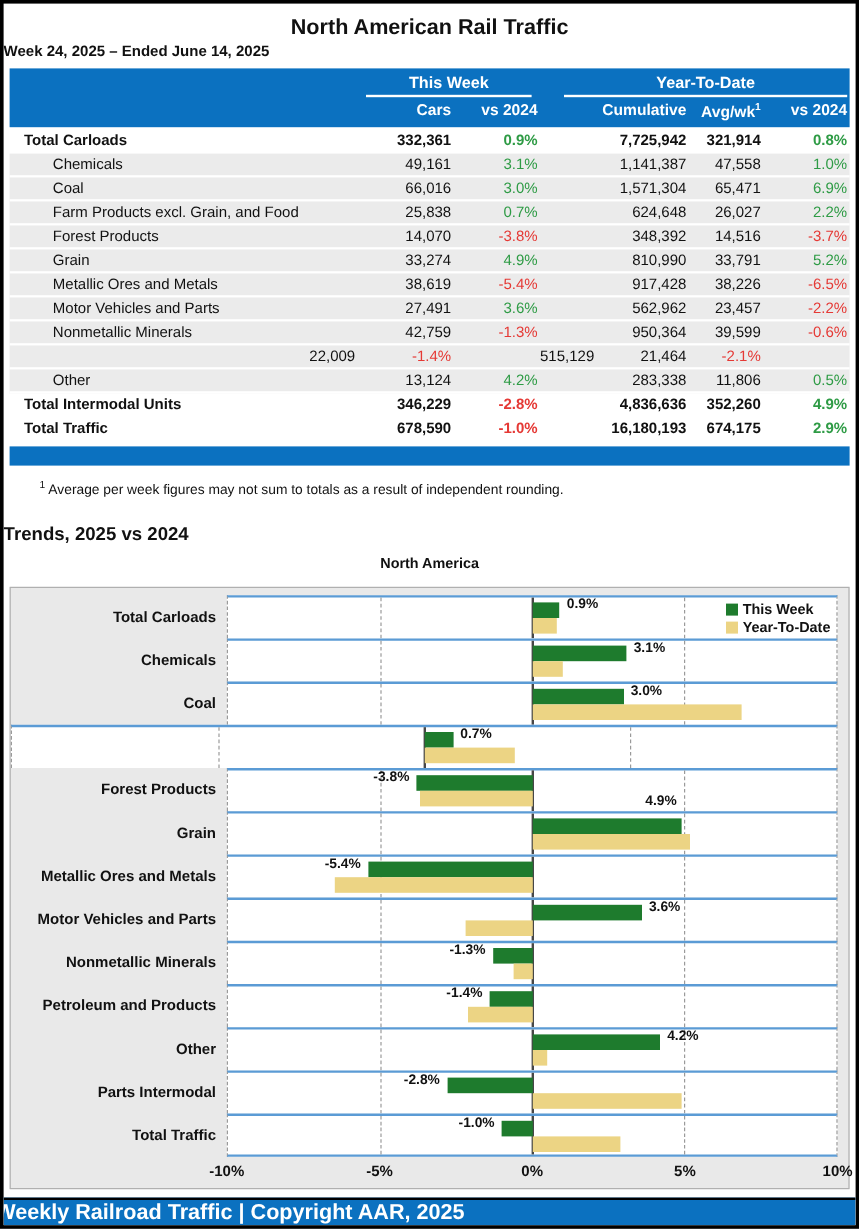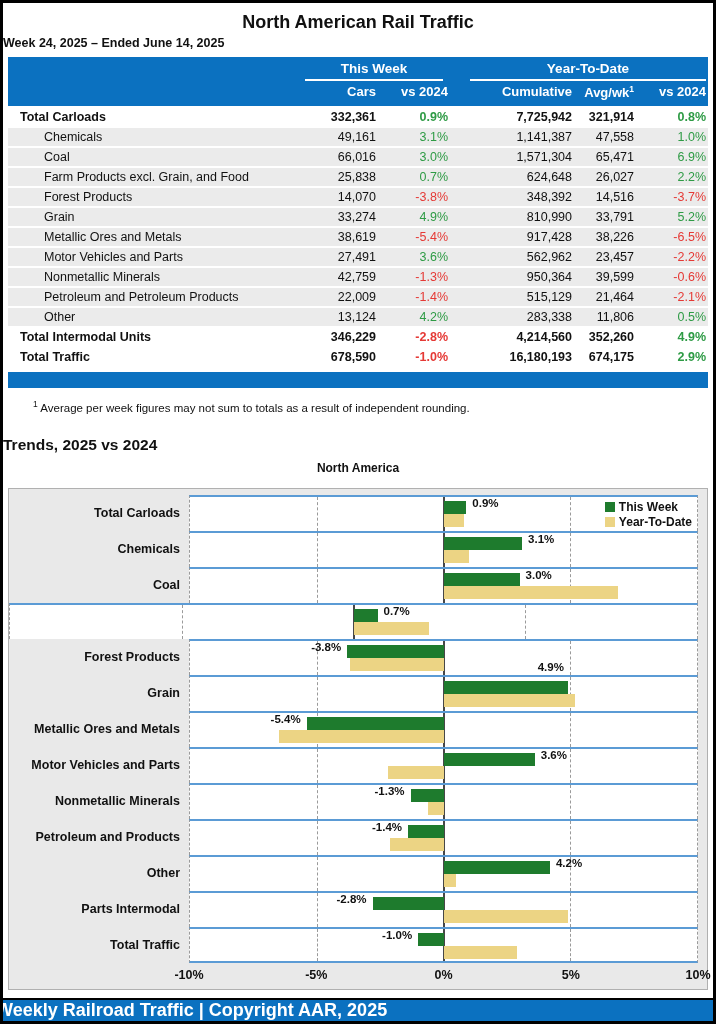--- a/index.html
+++ b/index.html
@@ -165,21 +165,20 @@
     <div class="trow grid">
       <div class="lbl">Nonmetallic Minerals</div>
       <div class="num">42,759</div>
       <div class="num neg">-1.3%</div>
       <div></div>
       <div class="num">950,364</div>
       <div class="num">39,599</div>
       <div class="num neg">-0.6%</div>
     </div>
     <div class="trow grid">
-      <div class="lbl">Petroleum and Petroleum Products</div>
       <div class="num">22,009</div>
       <div class="num neg">-1.4%</div>
       <div></div>
       <div class="num">515,129</div>
       <div class="num">21,464</div>
       <div class="num neg">-2.1%</div>
     </div>
     <div class="trow grid">
       <div class="lbl">Other</div>
       <div class="num">13,124</div>
@@ -187,21 +186,21 @@
       <div></div>
       <div class="num">283,338</div>
       <div class="num">11,806</div>
       <div class="num pos">0.5%</div>
     </div>
     <div class="trow grid total">
       <div class="lbl">Total Intermodal Units</div>
       <div class="num">346,229</div>
       <div class="num neg">-2.8%</div>
       <div></div>
-      <div class="num">4,214,560</div>
+      <div class="num">4,836,636</div>
       <div class="num">352,260</div>
       <div class="num pos">4.9%</div>
     </div>
     <div class="trow grid total">
       <div class="lbl">Total Traffic</div>
       <div class="num">678,590</div>
       <div class="num neg">-1.0%</div>
       <div></div>
       <div class="num">16,180,193</div>
       <div class="num">674,175</div>

